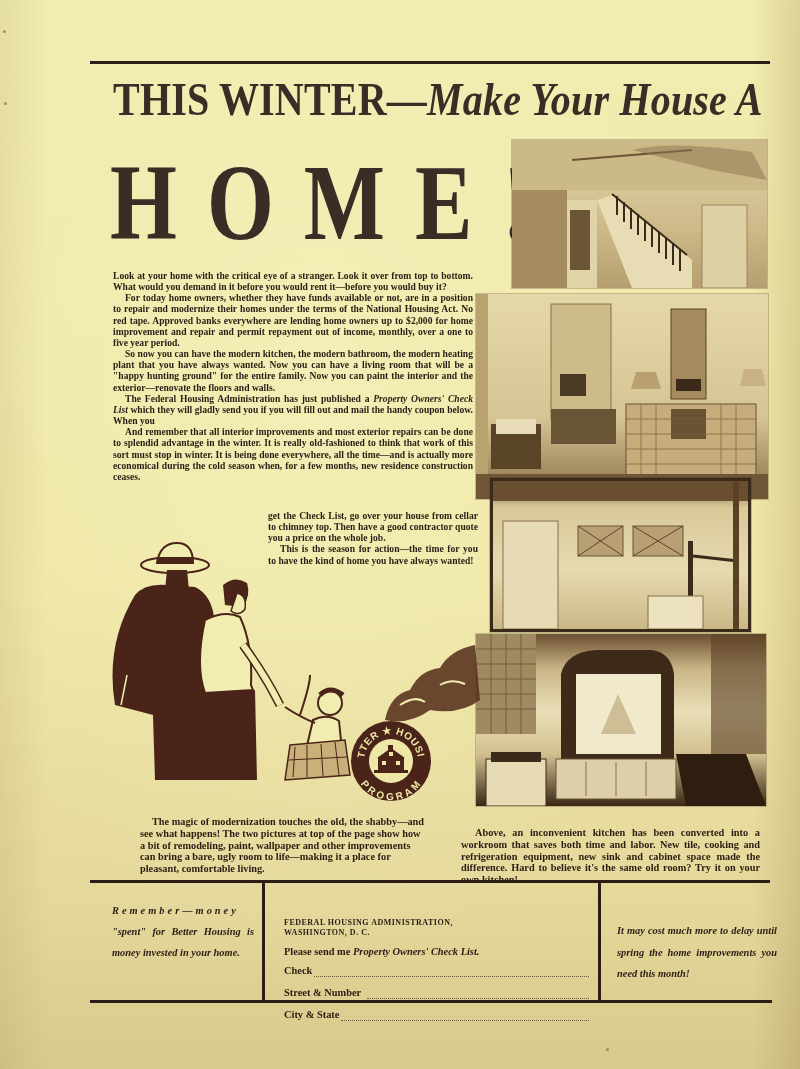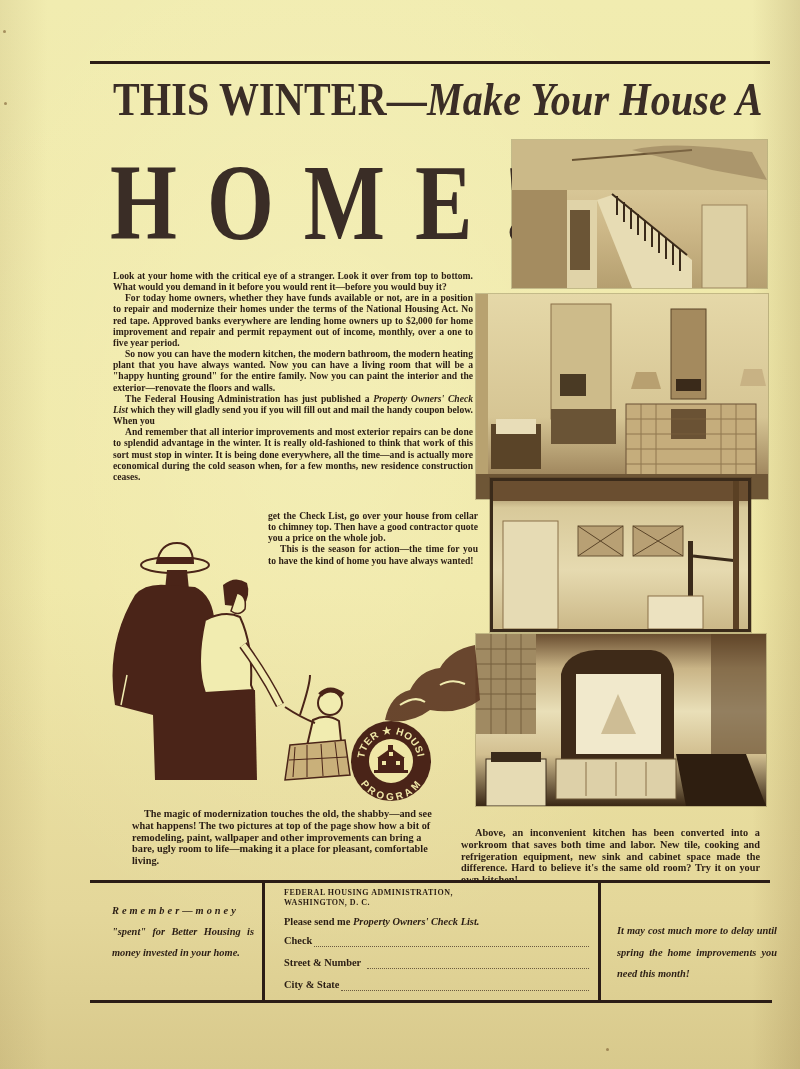--- a/index.html
+++ b/index.html
@@ -68,21 +68,21 @@
     .bush-illustration { position: absolute; left: 380px; top: 640px; width: 100px; height: 90px; }
 
     .badge {
       position: absolute; left: 350px; top: 720px; width: 82px; height: 82px;
     }
 
     .caption-left {
       position: absolute; left: 124px; top: 800px; width: 320px;
       font-size: 10.3px; line-height: 11.8px; font-weight: bold; color: #2a1d14;
     }
-    .caption-left p { margin: 8px; text-indent: 12px; }
+    .caption-left p { margin: 16px; text-indent: 12px; }
     .caption-right {
       position: absolute; left: 448px; top: 814px; width: 325px;
       font-size: 10.3px; line-height: 11.8px; font-weight: bold; color: #2a1d14; text-align: justify;
     }
     .caption-right p { margin: 13px; text-indent: 14px; }
 
     .coupon-rule-top { position: absolute; left: 90px; top: 880px; width: 680px; height: 3px; background: #2b1d16; }
     .coupon-rule-bottom { position: absolute; left: 90px; top: 1000px; width: 682px; height: 3px; background: #2b1d16; }
     .coupon-divider-1 { position: absolute; left: 262px; top: 882px; width: 3px; height: 120px; background: #2b1d16; }
     .coupon-divider-2 { position: absolute; left: 598px; top: 882px; width: 3px; height: 120px; background: #2b1d16; }
@@ -96,21 +96,21 @@
     .slogan-right {
       position: absolute; left: 617px; top: 902px; width: 160px;
       font-size: 10.4px; line-height: 21.5px; font-weight: bold; font-style: italic; color: #2a1d14;
       text-align: justify; text-align-last: left; margin-top: 18px;
     }
 
     .coupon {
       position: absolute; left: 284px; top: 888px; width: 305px;
       color: #2a1d14;
     }
-    .coupon .addr { font-size: 8px; font-weight: bold; letter-spacing: 0.5px; line-height: 10px; }
+    .coupon .addr { font-size: 8px; font-weight: bold; letter-spacing: 0.5px; line-height: 10px; margin-top: 30px; }
     .coupon .request { margin-top: 8px; font-size: 10.4px; font-weight: bold; }
     .coupon .request .it { font-style: italic; }
     .coupon .field {
       display: flex; align-items: baseline; margin-top: 8px; font-size: 10.4px; font-weight: bold; height: 14px;
     }
     .coupon .field .fill {
       flex: 1; border-bottom: 1px dotted #6a5a40; margin-left: 2px; height: 10px; background: transparent;
       font: inherit; color: #2a1d14; outline: none; border-top: none; border-left: none; border-right: none; padding: 0;
     }
     .speck { position: absolute; width: 3px; height: 3px; border-radius: 50%; background: #7a5a30; opacity: 0.6; }

